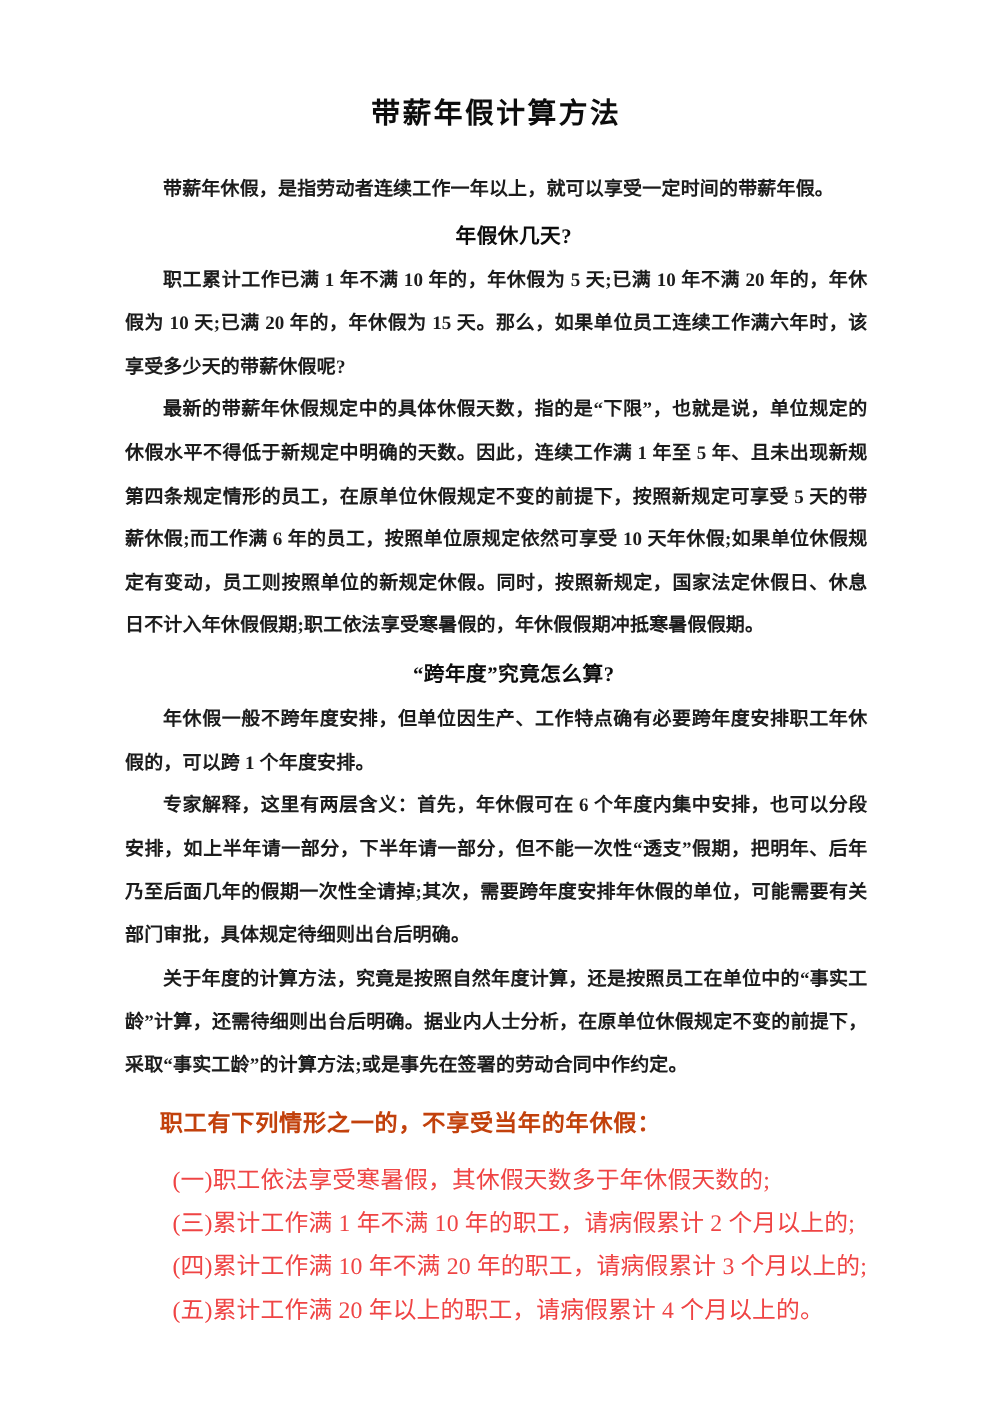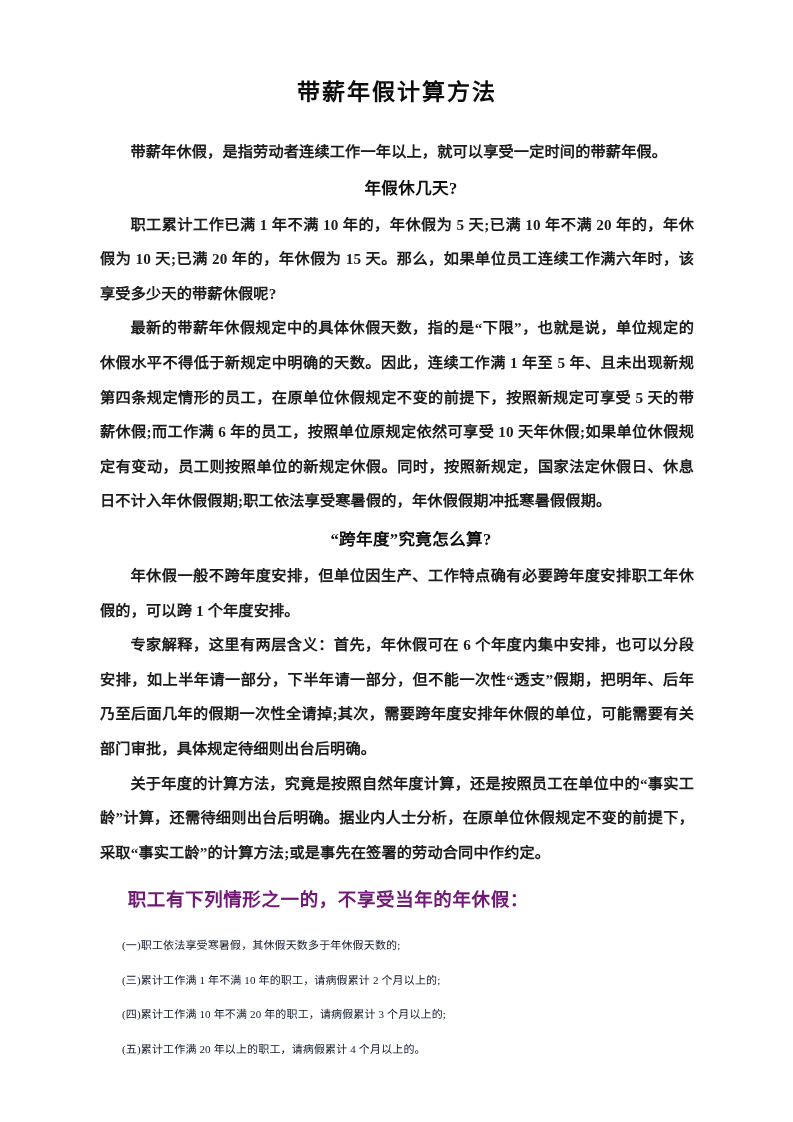--- a/index.html
+++ b/index.html
@@ -29,21 +29,21 @@
   
   .doc-title {
     margin: 0;
     padding-top: 75px;
     text-align: center;
     font-size: 23px;
     font-weight: bold;
     letter-spacing: 2px;
     line-height: 34px;
     color: #0d0d0d;
-    font-family: Liberation Sans, sans-serif;
+    font-family: Liberation Mono, monospace;
   }
 
   
   .para {
     margin: 0;
     font-size: 15.2px;
     line-height: 34.6px;
     text-align: justify;
     text-justify: inter-ideograph;
     text-indent: 2em;
@@ -71,31 +71,31 @@
   }
 
   
   .big-head {
     margin: 0;
     font-size: 18.5px;
     font-weight: bold;
     line-height: 44px;
     text-indent: 1.5em;
     letter-spacing: 0.6px;
-    color: #701a75;
+    color: #c2410c;
     padding-top: 8px;
   }
 
   
   .list-item {
     margin: 0;
-    font-size: 11px;
+    font-size: 19px;
     line-height: 34.6px;
     text-indent: 2em;
-    color: #0f172a;
+    color: #ef4444;
     letter-spacing: 0.15px;
   }
   .list-item.first-li {
     padding-top: 6px;
   }
 </style>
 </head>
 <body>
 
 <div class="page">

